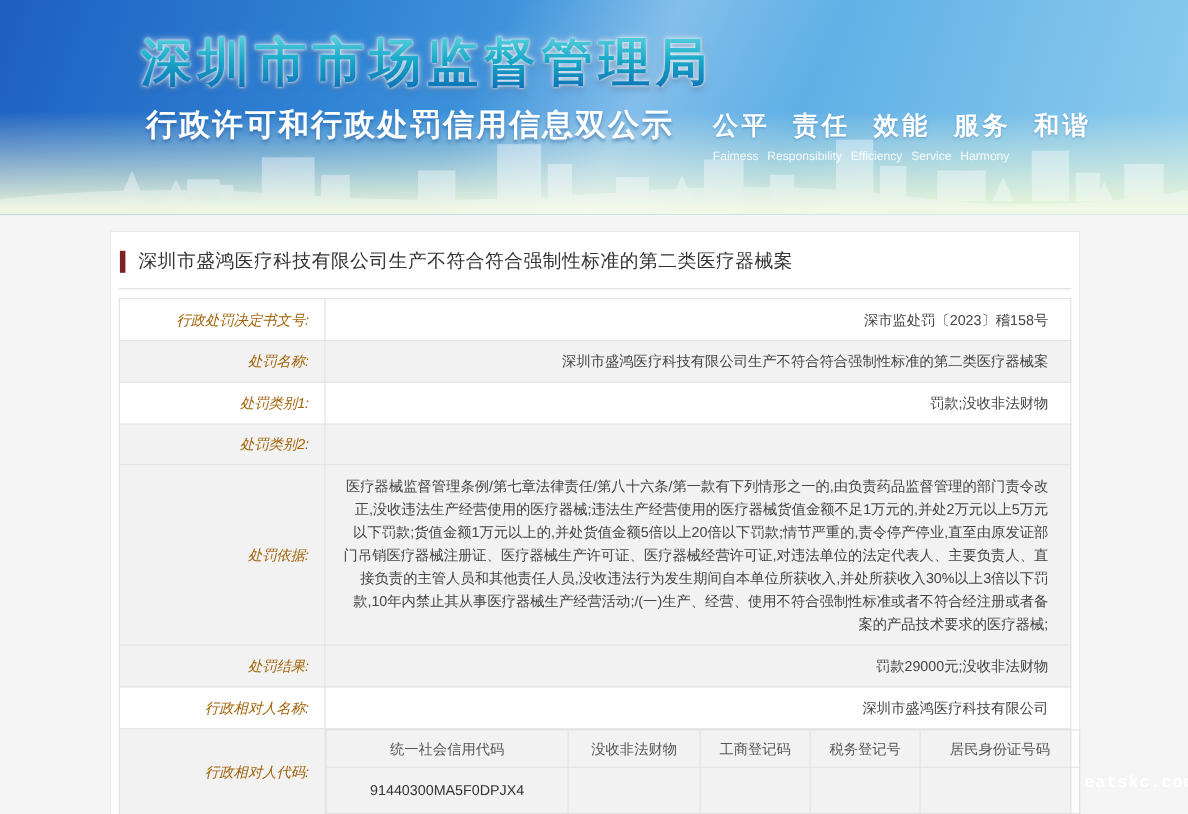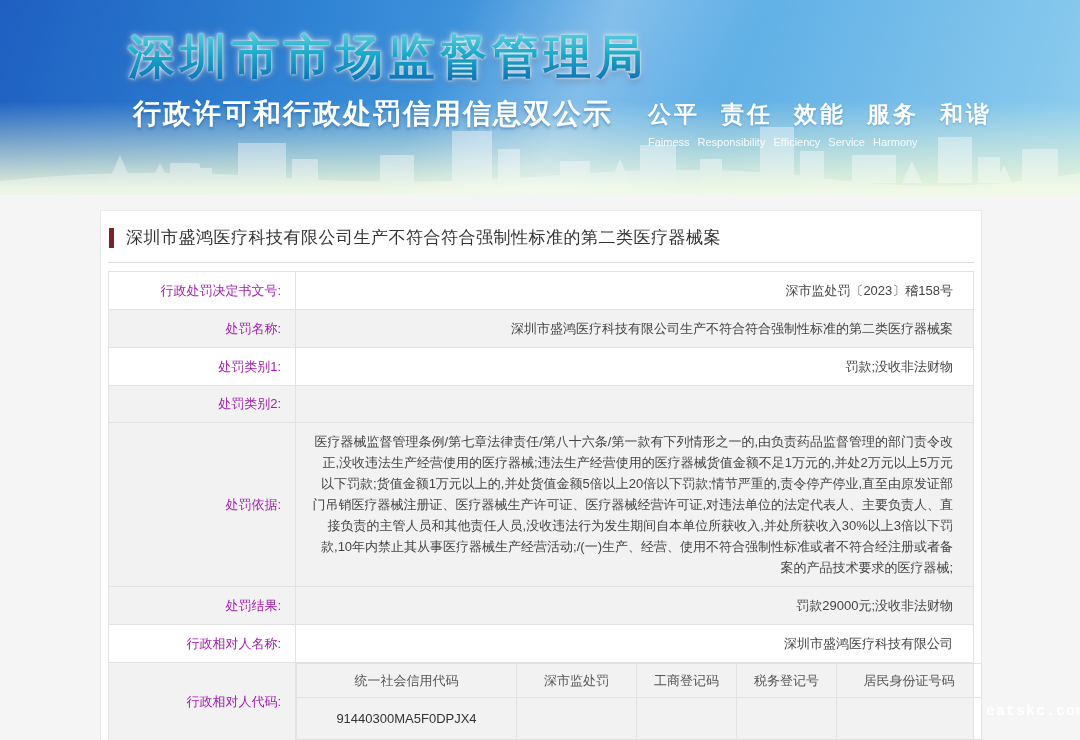--- a/index.html
+++ b/index.html
@@ -48,21 +48,21 @@
     background:#fff; border:1px solid #eaeaea; padding:0 7px;
   }
   .page-title-row { display:flex; align-items:center; gap:12px; padding:15px 2px 13px 1px; }
   .title-bar { width:5px; height:20px; background:#7d2128; flex:0 0 auto; }
   .page-title { font-size:17px; color:#333; letter-spacing:0.5px; }
   .divider { border-top:1px solid #dcdcdc; margin:0 0 8px 0; }
 
   
   table.info { width:100%; border-collapse:collapse; table-layout:fixed; }
   table.info td { border:1px solid #e2e2e2; font-size:13px; vertical-align:middle; }
-  td.lbl { width:187px; text-align:right; color:#a21caf; padding:8px 14px 8px 6px; }
+  td.lbl { width:187px; text-align:right; color:#a16207; padding:8px 14px 8px 6px;font-style:italic; }
   td.val { color:#444; padding:8px 20px 8px 14px; line-height:21px; text-align:right; }
   tr.shaded { background:#f2f2f2; }
   tr.h37 td { height:37px; }
   td.code-cell { padding:0; }
 
   table.inner { width:100%; border-collapse:collapse; table-layout:fixed; }
   table.inner th, table.inner td { border:1px solid #e2e2e2; text-align:center; font-weight:normal; font-size:13px; }
   table.inner th { height:34px; color:#555; }
   table.inner td { height:42px; color:#333; }
   table.inner th:nth-child(1), table.inner td:nth-child(1) { width:220px; }
@@ -160,21 +160,21 @@
           <td class="lbl">行政相对人名称:</td>
           <td class="val">深圳市盛鸿医疗科技有限公司</td>
         </tr>
         <tr class="shaded">
           <td class="lbl">行政相对人代码:</td>
           <td class="code-cell">
             <table class="inner">
               <tbody>
                 <tr>
                   <th>统一社会信用代码</th>
-                  <th>深市监处罚</th>
+                  <th>没收非法财物</th>
                   <th>工商登记码</th>
                   <th>税务登记号</th>
                   <th>居民身份证号码</th>
                 </tr>
                 <tr>
                   <td>91440300MA5F0DPJX4</td>
                   <td></td>
                   <td></td>
                   <td></td>
                   <td></td>

